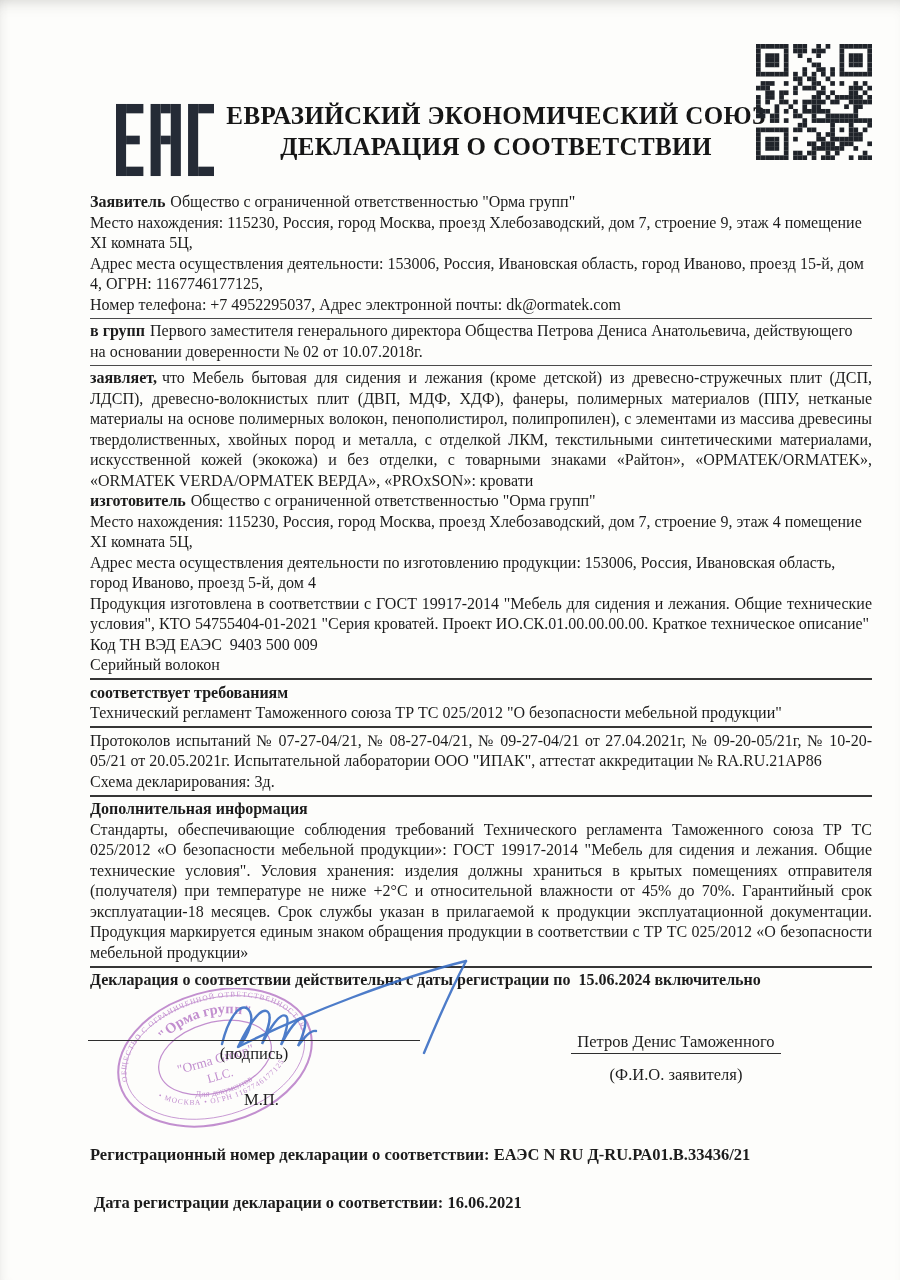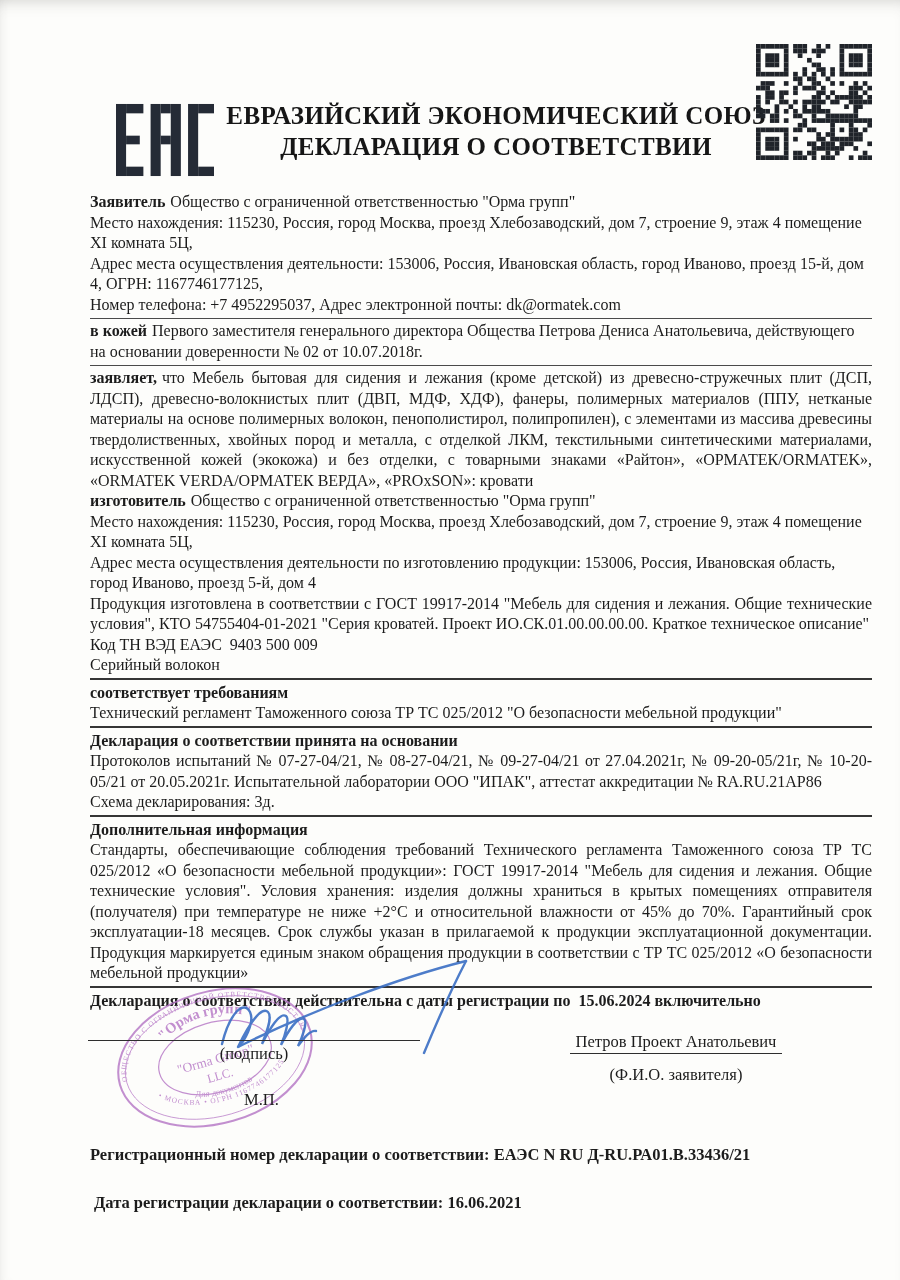--- a/index.html
+++ b/index.html
@@ -381,40 +381,39 @@
   </div>
 
   <div class="content">
     <p><b class="gap">Заявитель</b><span>Общество с ограниченной ответственностью "Орма групп"</span></p>
     <p>Место нахождения: 115230, Россия, город Москва, проезд Хлебозаводский, дом 7, строение 9, этаж 4 помещение XI комната 5Ц,</p>
     <p>Адрес места осуществления деятельности: 153006, Россия, Ивановская область, город Иваново, проезд 15-й, дом 4, ОГРН: 1167746177125,</p>
     <p>Номер телефона: +7 4952295037, Адрес электронной почты: dk@ormatek.com</p>
 
     <hr class="rule thin">
 
-    <p><b class="gap">в кожей</b><span>Первого заместителя генерального директора Общества Петрова Дениса Анатольевича, действующего на основании доверенности № 02 от 10.07.2018г.</span></p>
+    <p><b class="gap">в групп</b><span>Первого заместителя генерального директора Общества Петрова Дениса Анатольевича, действующего на основании доверенности № 02 от 10.07.2018г.</span></p>
 
     <hr class="rule thin">
 
     <p class="jst"><b class="gap">заявляет,</b><span>что Мебель бытовая для сидения и лежания (кроме детской) из древесно-стружечных плит (ДСП, ЛДСП), древесно-волокнистых плит (ДВП, МДФ, ХДФ), фанеры, полимерных материалов (ППУ, нетканые материалы на основе полимерных волокон, пенополистирол, полипропилен), с элементами из массива древесины твердолиственных, хвойных пород и металла, с отделкой ЛКМ,  текстильными синтетическими материалами, искусственной кожей (экокожа) и без отделки, с товарными знаками «Райтон», «ОРМАТЕК/ORMATEK», «ORMATEK VERDA/ОРМАТЕК ВЕРДА», «PROxSON»: кровати</span></p>
     <p><b class="gap">изготовитель</b><span>Общество с ограниченной ответственностью "Орма групп"</span></p>
     <p>Место нахождения: 115230, Россия, город Москва, проезд Хлебозаводский, дом 7, строение 9, этаж 4 помещение XI комната 5Ц,</p>
     <p>Адрес места осуществления деятельности по изготовлению продукции: 153006, Россия, Ивановская область, город Иваново, проезд 5-й, дом 4</p>
     <p class="jst">Продукция изготовлена в соответствии с ГОСТ 19917-2014 "Мебель для сидения и лежания. Общие технические условия", КТО 54755404-01-2021 "Серия кроватей. Проект ИО.СК.01.00.00.00.00. Краткое техническое описание"</p>
     <p class="pre">Код ТН ВЭД ЕАЭС  9403 500 009</p>
     <p>Серийный волокон</p>
 
     <hr class="rule">
 
     <p class="bold">соответствует требованиям</p>
     <p>Технический регламент Таможенного союза ТР ТС 025/2012 "О безопасности мебельной продукции"</p>
 
     <hr class="rule">
 
-    <p class="bold">Декларация о соответствии принята на основании</p>
     <p class="jst">Протоколов испытаний № 07-27-04/21, № 08-27-04/21, № 09-27-04/21 от 27.04.2021г, № 09-20-05/21г, № 10-20-05/21 от 20.05.2021г. Испытательной лаборатории ООО "ИПАК", аттестат аккредитации № RA.RU.21АР86</p>
     <p>Схема декларирования: 3д.</p>
 
     <hr class="rule">
 
     <p class="bold">Дополнительная информация</p>
     <p class="jst">Стандарты, обеспечивающие соблюдения требований Технического регламента Таможенного союза  ТР ТС 025/2012 «О безопасности мебельной продукции»: ГОСТ 19917-2014 "Мебель для сидения и лежания. Общие технические условия". Условия хранения: изделия должны храниться в крытых помещениях отправителя (получателя) при температуре не ниже +2°С и относительной влажности от 45% до 70%. Гарантийный срок эксплуатации-18 месяцев. Срок службы указан в прилагаемой к продукции эксплуатационной документации. Продукция маркируется единым знаком обращения продукции в соответствии с ТР ТС 025/2012 «О безопасности мебельной продукции»</p>
 
     <hr class="rule">
 
@@ -453,21 +452,21 @@
     <g fill="none" stroke="#3a6fc4" stroke-width="2.4" stroke-linecap="round" opacity="0.9">
       <path d="M24,96 C32,64 46,52 52,64 C57,75 46,94 40,99 C52,74 64,58 70,64 C75,69 68,86 64,96 C72,80 82,64 88,68 C92,71 87,88 83,97 C90,83 100,68 106,71 C110,74 104,90 100,98 C106,90 112,82 118,83"></path>
       <path d="M40,99 C110,64 200,30 268,13"></path>
       <path d="M268,13 C252,44 238,76 226,105"></path>
     </g>
   </svg>
 
   <div class="sig-line"></div>
   <div class="sig-caption">(подпись)</div>
   <div class="fio-block">
-    <span class="fio-name">Петров Проект Анатольевич</span>
+    <span class="fio-name">Петров Денис Таможенного</span>
     <div class="fio-caption">(Ф.И.О. заявителя)</div>
   </div>
   <div class="seal-mark">М.П.</div>
 
   <p class="foot1"><span>Регистрационный номер декларации о соответствии:</span> <span>ЕАЭС N RU Д-RU.РА01.В.33436/21</span></p>
   <p class="foot2"><span>Дата регистрации декларации о соответствии:</span> <span>16.06.2021</span></p>
 
 </div>
 
 </body></html>

